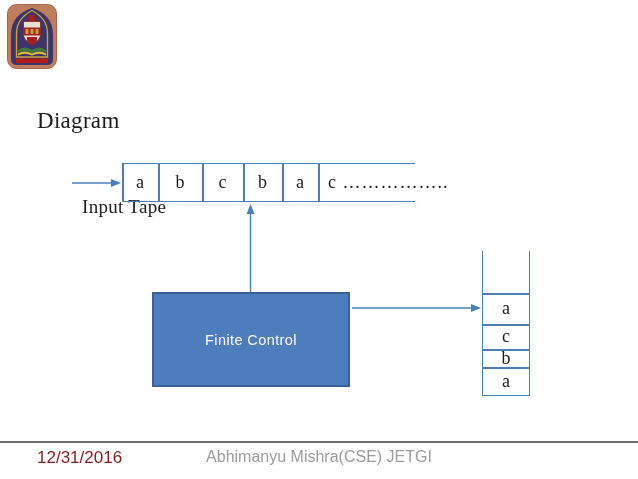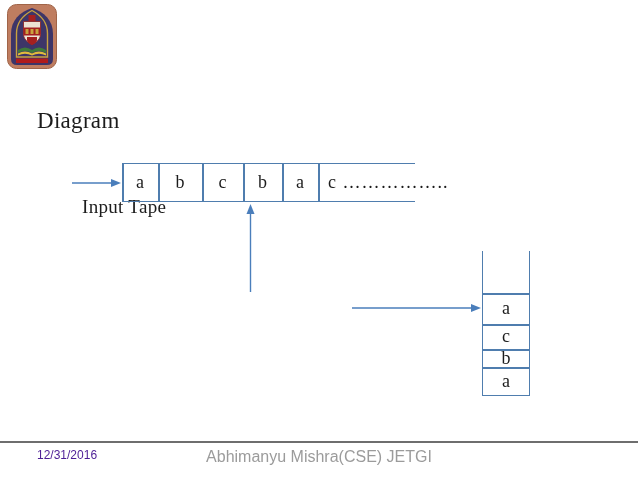--- a/index.html
+++ b/index.html
@@ -55,21 +55,21 @@
     position:absolute; left:0; width:100%; text-align:center;
     font-size:18px; color:#1c1c1c;
   }
 
   .arrows { position:absolute; left:0; top:0; width:638px; height:479px; pointer-events:none; }
 
   
   .footer-line { position:absolute; left:0; top:441px; width:638px; height:2px; background:#6e6e6e; }
   .footer-date {
     position:absolute; left:37px; top:448px;
-    font-family:"Liberation Sans", sans-serif; font-size:12px; color:#4c1d95;
+    font-family:"Liberation Sans", sans-serif; font-size:17px; color:#7f1d1d;
   }
   .footer-author {
     position:absolute; left:0; top:448px; width:638px; text-align:center;
     font-family:"Liberation Sans", sans-serif; font-size:16px; color:#9b9b9b;
   }
 </style>
 </head>
 <body>
 
 <div class="slide">
@@ -101,20 +101,23 @@
     <div class="vline" style="left:160px"></div>
     <div class="vline" style="left:196px"></div>
     <div class="cell" style="left:0;width:36px">a</div>
     <div class="cell" style="left:36px;width:44px">b</div>
     <div class="cell" style="left:80px;width:41px">c</div>
     <div class="cell" style="left:121px;width:39px">b</div>
     <div class="cell" style="left:160px;width:36px">a</div>
     <div class="tail">c ……………..</div>
   </div>
 
+  <div class="fc-box">
+    <span>Finite Control</span>
+  </div>
 
   <div class="stack">
     <div class="hline" style="top:42px"></div>
     <div class="hline" style="top:73px"></div>
     <div class="hline" style="top:98px"></div>
     <div class="hline" style="top:116px"></div>
     <div class="scell" style="top:42px;height:31px;line-height:31px">a</div>
     <div class="scell" style="top:73px;height:25px;line-height:25px">c</div>
     <div class="scell" style="top:98px;height:18px;line-height:18px">b</div>
     <div class="scell" style="top:116px;height:29px;line-height:29px">a</div>

